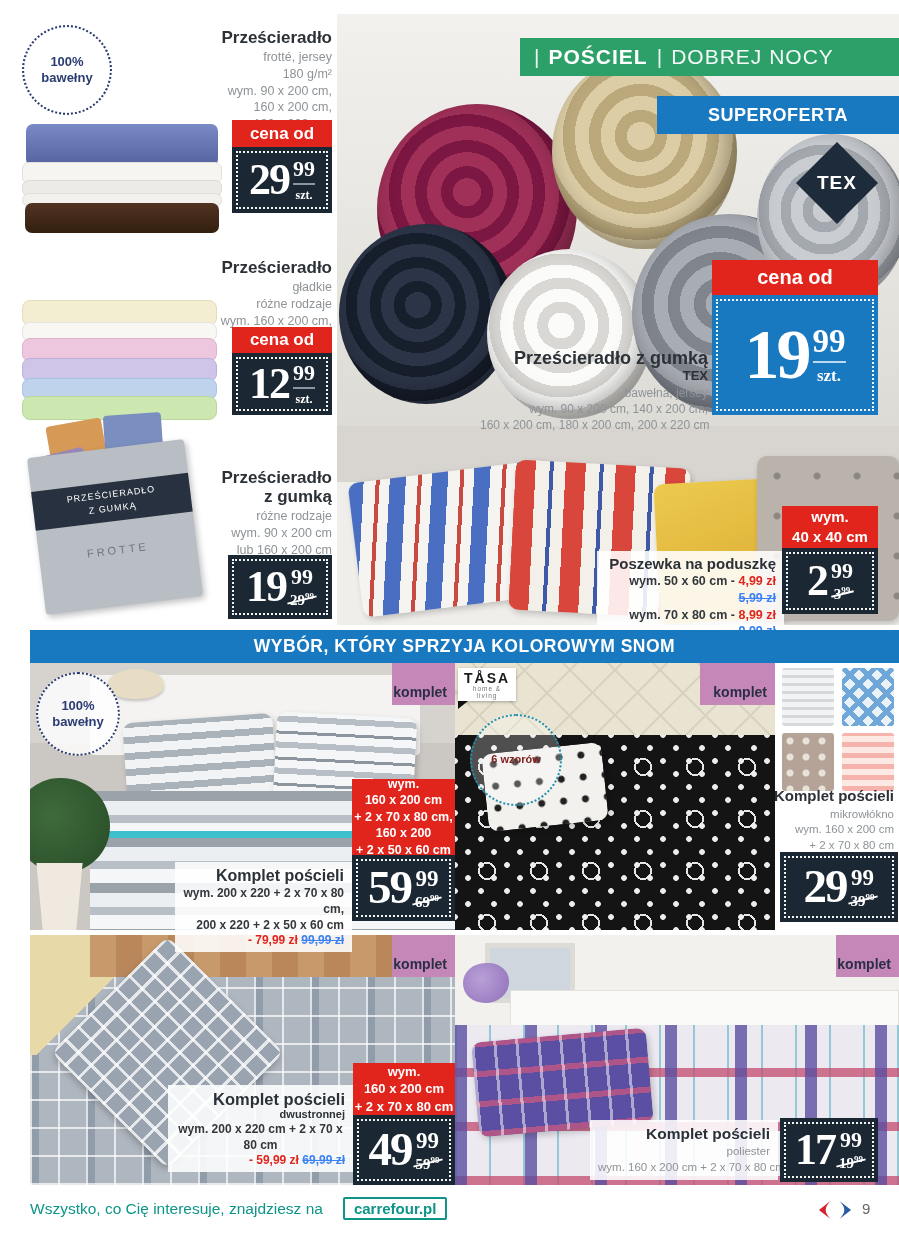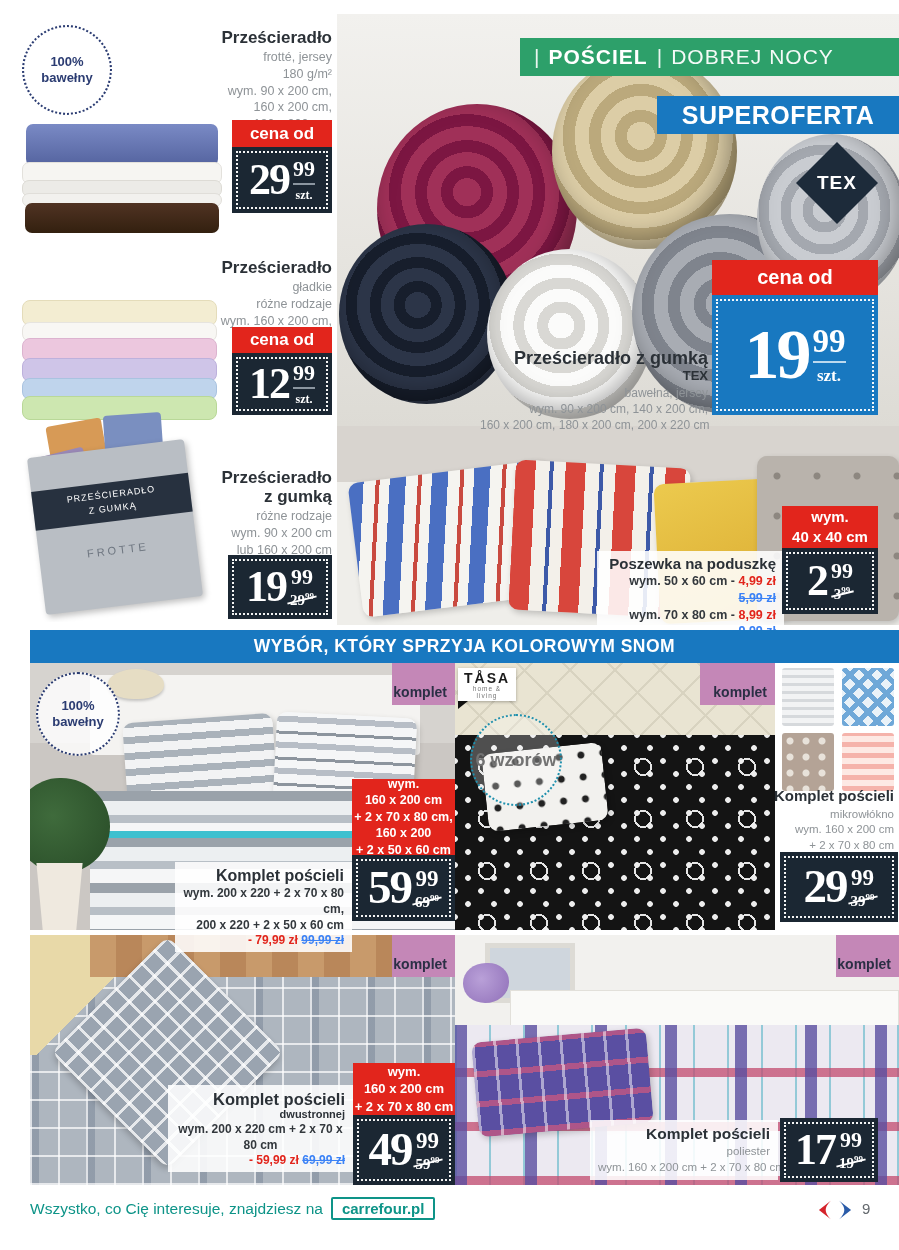--- a/index.html
+++ b/index.html
@@ -4,21 +4,21 @@
 <style>
   * { margin:0; padding:0; box-sizing:border-box; }
   body { background:#e8e8e8; font-family:"Liberation Sans", sans-serif; }
   .page { position:relative; width:899px; height:1250px; background:#fff; margin:0 auto; overflow:hidden; }
   .abs { position:absolute; }
 
   
   .dotcircle { border:2px dotted #2b3c72; border-radius:50%; color:#2b3c72; font-weight:bold;
     display:flex; flex-direction:column; align-items:center; justify-content:center;
     font-size:13px; line-height:1.25; background:rgba(255,255,255,.82); text-align:center; z-index:5;}
-  .dotcircle.teal { border-color:#2090ad; color:#737373; background:rgba(255,255,255,.25); font-size:18px;}
+  .dotcircle.teal { border-color:#2090ad; color:#7f1d1d; background:rgba(255,255,255,.25); font-size:11px;}
   .cenaod { background:#e2251c; color:#fff; font-weight:bold; font-size:17px;
     display:flex; align-items:center; justify-content:center; z-index:6;}
   .sizebadge { background:#e2251c; color:#fff; font-weight:bold; font-size:12.5px; line-height:1.32;
     display:flex; flex-direction:column; align-items:center; justify-content:center; text-align:center; z-index:6; padding:3px 1px;}
   .komplet { background:#c487b7; color:#2b2f45; font-weight:bold; font-size:14px;
     display:flex; align-items:flex-end; justify-content:flex-end; padding:5px 8px; z-index:6;}
   .bn-green { background:#2da06a; color:#fff; display:flex; align-items:center; gap:9px;
     padding-left:14px; font-size:21px; z-index:7;}
   .bn-green .pipe { font-weight:300; opacity:.9; }
   .bn-green .cat { font-weight:bold; letter-spacing:1px; }
@@ -75,21 +75,21 @@
   .pillow { position:absolute; border-radius:10px; box-shadow:2px 3px 6px rgba(0,0,0,.2);}
   .sw { position:absolute; width:52px; height:58px; border-radius:3px; z-index:4;}
   .tasa { background:#fff; text-align:center; padding:3px 6px 2px; z-index:6; box-shadow:0 1px 3px rgba(0,0,0,.3);}
   .tasa .brand { font-weight:bold; font-size:14px; letter-spacing:2px; color:#1a1a1a; line-height:1;}
   .tasa .sub { font-size:6.5px; color:#777; letter-spacing:1px;}
   .tasa::after { content:''; position:absolute; left:0; bottom:-8px; border-left:10px solid #111; border-bottom:8px solid transparent;}
   .texd { background:#1d2b3a; transform:rotate(45deg); display:flex; align-items:center; justify-content:center; z-index:6;}
   .texd span { transform:rotate(-45deg); color:#fff; font-weight:bold; font-size:19px; letter-spacing:1px;}
 
   
-  .footer { display:flex; align-items:center; gap:8px; color:#0e9488; font-size:15.5px; z-index:9;}
+  .footer { display:flex; align-items:center; gap:20px; color:#0e9488; font-size:15.5px; z-index:9;}
   .cfbox { border:2px solid #0e9488; color:#0e9488; font-weight:bold; font-size:15px; padding:1px 9px; border-radius:2px;}
   .pagenum { color:#63686d; font-size:15px; z-index:9;}
 </style>
 </head>
 <body>
 
 <div class="page">
 
   <div class="abs dotcircle" style="left:22px; top:25px; width:90px; height:90px;">
     <span>100%</span>
@@ -191,21 +191,21 @@
     <div class="roll" style="left:150px; top:235px; width:165px; height:170px; background:repeating-radial-gradient(circle at 45% 45%, #fbfbfa 0 13px, #d9d8d4 13px 24px);"></div>
     <div class="roll" style="left:295px; top:200px; width:195px; height:200px; background:repeating-radial-gradient(circle at 45% 45%, #a8acb3 0 14px, #7f848d 14px 26px);"></div>
     <div class="roll" style="left:420px; top:120px; width:150px; height:170px; background:repeating-radial-gradient(circle at 45% 45%, #c9ccd1 0 12px, #a4a8af 12px 22px);"></div>
   </div>
   <div class="abs bn-green" style="left:520px; top:38px; width:379px; height:38px;">
     <span class="pipe">|</span>
     <span class="cat">POŚCIEL</span>
     <span class="pipe">|</span>
     <span class="tag">DOBREJ NOCY</span>
   </div>
-  <div class="abs bn-blue" style="left:657px; top:96px; width:242px; height:38px; font-size:25px; letter-spacing:.5px;">SUPEROFERTA</div>
+  <div class="abs bn-blue" style="left:657px; top:96px; width:242px; height:38px; font-size:18px; letter-spacing:.5px;">SUPEROFERTA</div>
   <div class="abs texd" style="left:808px; top:154px; width:58px; height:58px;">
     <span>TEX</span>
   </div>
   <div class="abs cenaod" style="left:712px; top:260px; width:166px; height:35px; font-size:20px;">cena od</div>
   <div class="abs pricebox blue pb-big" style="left:712px; top:295px; width:166px; height:120px;">
     <div class="pw">
         <span class="zl">19</span>
       <span class="pcol">
           <span class="gr u">99</span>
       <span class="unit">szt.</span>

